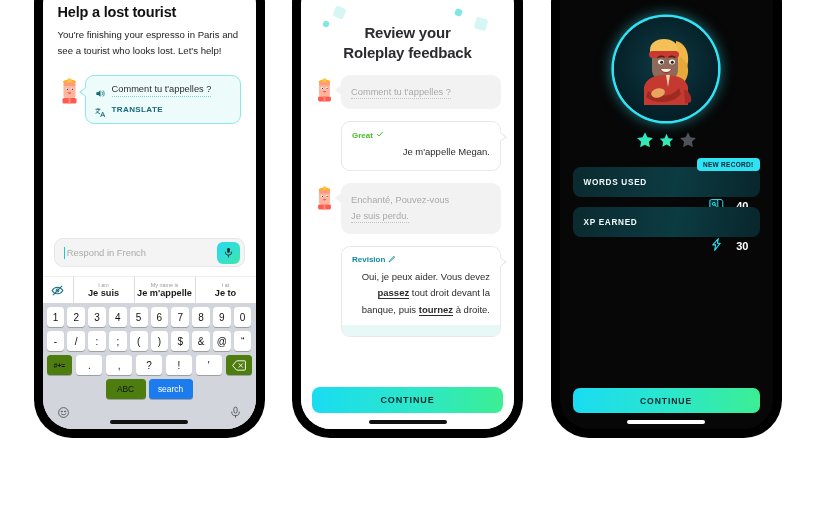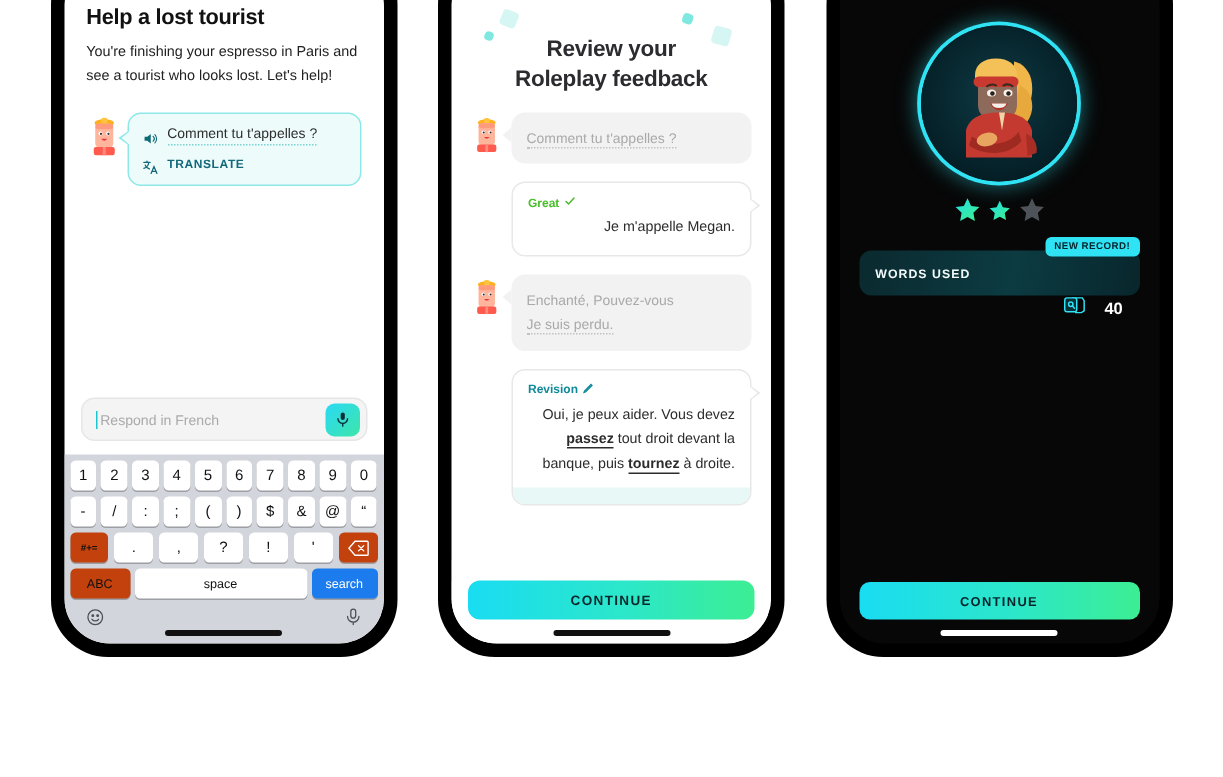--- a/index.html
+++ b/index.html
@@ -193,21 +193,21 @@
     display: flex; flex-direction: column; gap: 4px;
   }
   .krow { display: flex; justify-content: center; gap: 3px; padding: 0 2px; }
   .key {
     background: #fff; border-radius: 3.5px;
     height: 20px; flex: 1 1 0;
     display: flex; align-items: center; justify-content: center;
     font-size: 10px; color: #111;
     box-shadow: 0 1px 0 rgba(0,0,0,.25);
   }
-  .key.gray { background: #c2410c; }
+  .key.gray { background: #4d7c0f; }
   .key.blue { background: #1c7ced; color: #fff; font-size: 8.4px; }
   .key.tiny { font-size: 6.5px; font-weight: 600; }
   .key.wide-abc { flex: 0 0 40px; font-size: 8.4px; }
   .key.space { flex: 1 1 auto; font-size: 8.4px; }
   .key.search { flex: 0 0 44px; }
   .key.sym { flex: 0 0 26px; }
   .key.bk { flex: 0 0 26px; }
   .krow.r3 { padding: 0 2px; gap: 4px; }
   .krow.r3 .key { flex: 1 1 0; }
   .kbd-bottom {
@@ -392,20 +392,41 @@
             <span class="mic-btn">
               <svg viewBox="0 0 24 24" fill="currentColor" width="11" height="11">
                 <rect x="9" y="2" width="6" height="11" rx="3"></rect>
                 <path d="M5 11a7 7 0 0014 0" stroke="currentColor" stroke-width="2" fill="none" stroke-linecap="round"></path>
                 <path d="M12 18v4" stroke="currentColor" stroke-width="2" stroke-linecap="round"></path>
               </svg>
             </span>
           </div>
         </div>
 
+        <div class="sugg-bar">
+          <div class="sugg-eye">
+            <svg viewBox="0 0 24 24" fill="none" stroke="currentColor" stroke-width="1.9" width="13" height="13">
+              <path d="M2 12s3.6-6 10-6 10 6 10 6-3.6 6-10 6-10-6-10-6z"></path>
+              <circle cx="12" cy="12" r="2.6"></circle>
+              <path d="M4 20L20 4" stroke-linecap="round"></path>
+            </svg>
+          </div>
+          <div class="sugg">
+            <span class="hint">I am</span>
+            <span class="word">Je suis</span>
+          </div>
+          <div class="sugg">
+            <span class="hint">My name is</span>
+            <span class="word">Je m'appelle</span>
+          </div>
+          <div class="sugg">
+            <span class="hint">I at</span>
+            <span class="word">Je to</span>
+          </div>
+        </div>
 
         <div class="keyboard">
           <div class="krow">
             <div class="key">1</div>
             <div class="key">2</div>
             <div class="key">3</div>
             <div class="key">4</div>
             <div class="key">5</div>
             <div class="key">6</div>
             <div class="key">7</div>
@@ -434,21 +455,20 @@
             <div class="key">'</div>
             <div class="key gray bk">
               <svg viewBox="0 0 24 18" fill="none" stroke="#fff" stroke-width="1.6" width="14" height="11">
                 <path d="M8 1h14a1 1 0 011 1v14a1 1 0 01-1 1H8L1 9z"></path>
                 <path d="M12 6l6 6M18 6l-6 6" stroke-linecap="round"></path>
               </svg>
             </div>
           </div>
           <div class="krow">
             <div class="key gray wide-abc">ABC</div>
-            <div class="key space">space</div>
             <div class="key blue search">search</div>
           </div>
           <div class="kbd-bottom">
             <span>
               <svg viewBox="0 0 24 24" fill="none" stroke="currentColor" stroke-width="1.6" width="13" height="13">
                 <circle cx="12" cy="12" r="9"></circle>
                 <circle cx="9" cy="10" r="1" fill="currentColor"></circle>
                 <circle cx="15" cy="10" r="1" fill="currentColor"></circle>
                 <path d="M8 14.5a5 5 0 008 0" stroke-linecap="round"></path>
               </svg>
@@ -664,20 +684,31 @@
                   <path d="M11 4h11l2 3v11l-3 2h-7"></path>
                   <rect x="3" y="4" width="13" height="15" rx="2.5" fill="#0a2f36"></rect>
                   <circle cx="9.5" cy="11" r="2.4"></circle>
                   <path d="M11.3 12.8l2.2 2.4" stroke-linecap="round"></path>
                 </svg>
               </span>
               <span class="stat-val">40</span>
             </span>
           </div>
 
+          <div class="statrow">
+            <span class="stat-label">XP EARNED</span>
+            <span class="stat-right">
+              <span>
+                <svg viewBox="0 0 24 24" width="15" height="15" fill="none" stroke="#2fe3f5" stroke-width="1.7" stroke-linejoin="round">
+                  <path d="M6 12.6L15 2.5l-1.6 7.4H18L9 21.5l1.6-8.9z"></path>
+                </svg>
+              </span>
+              <span class="stat-val">30</span>
+            </span>
+          </div>
         </div>
 
         <div class="p3-spacer"></div>
 
         <div class="p3-cta-wrap">
           <div class="p3-cta">CONTINUE</div>
         </div>
       </div>
 
       <div class="home-indicator light"></div>

